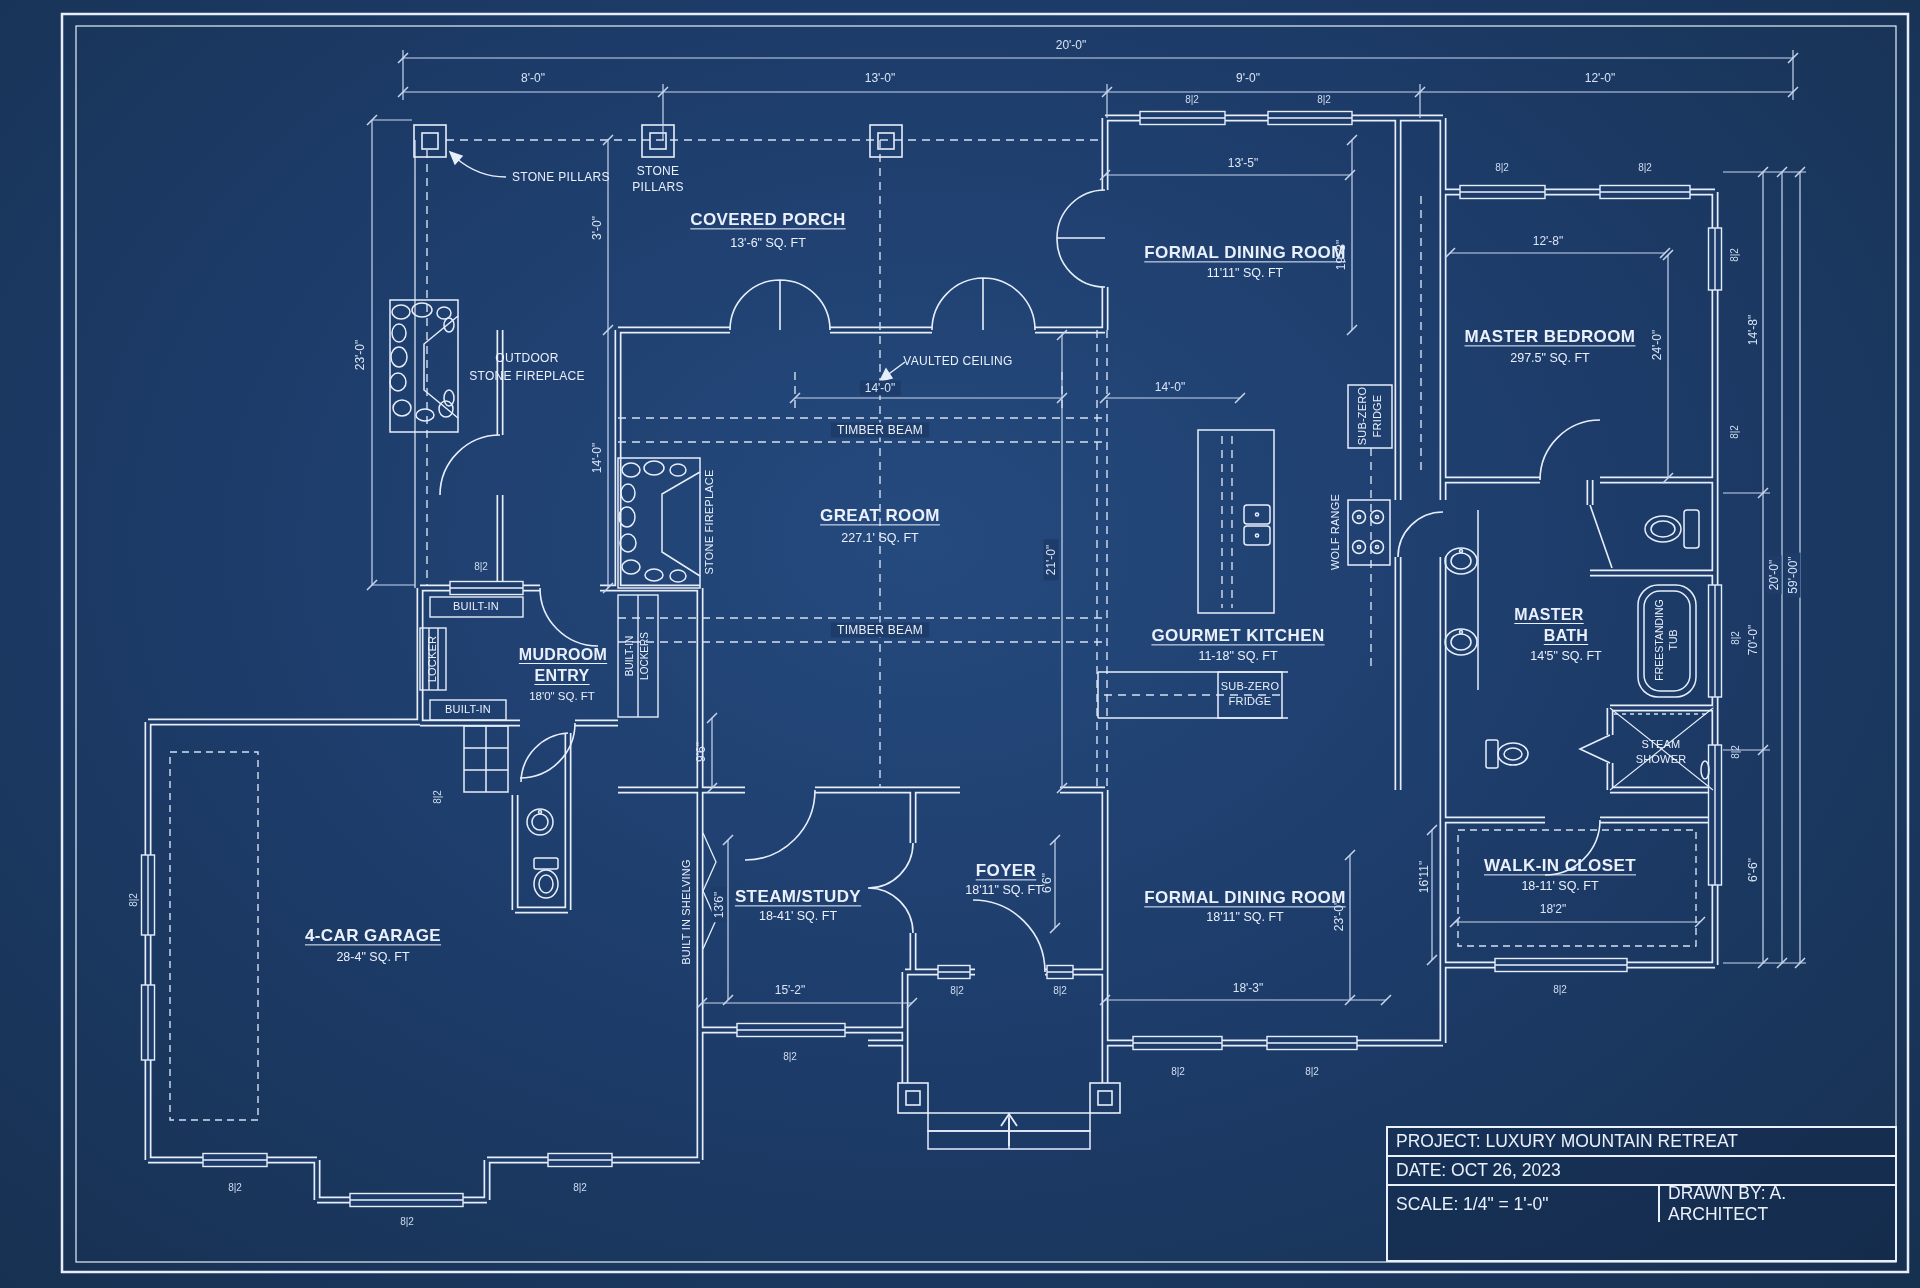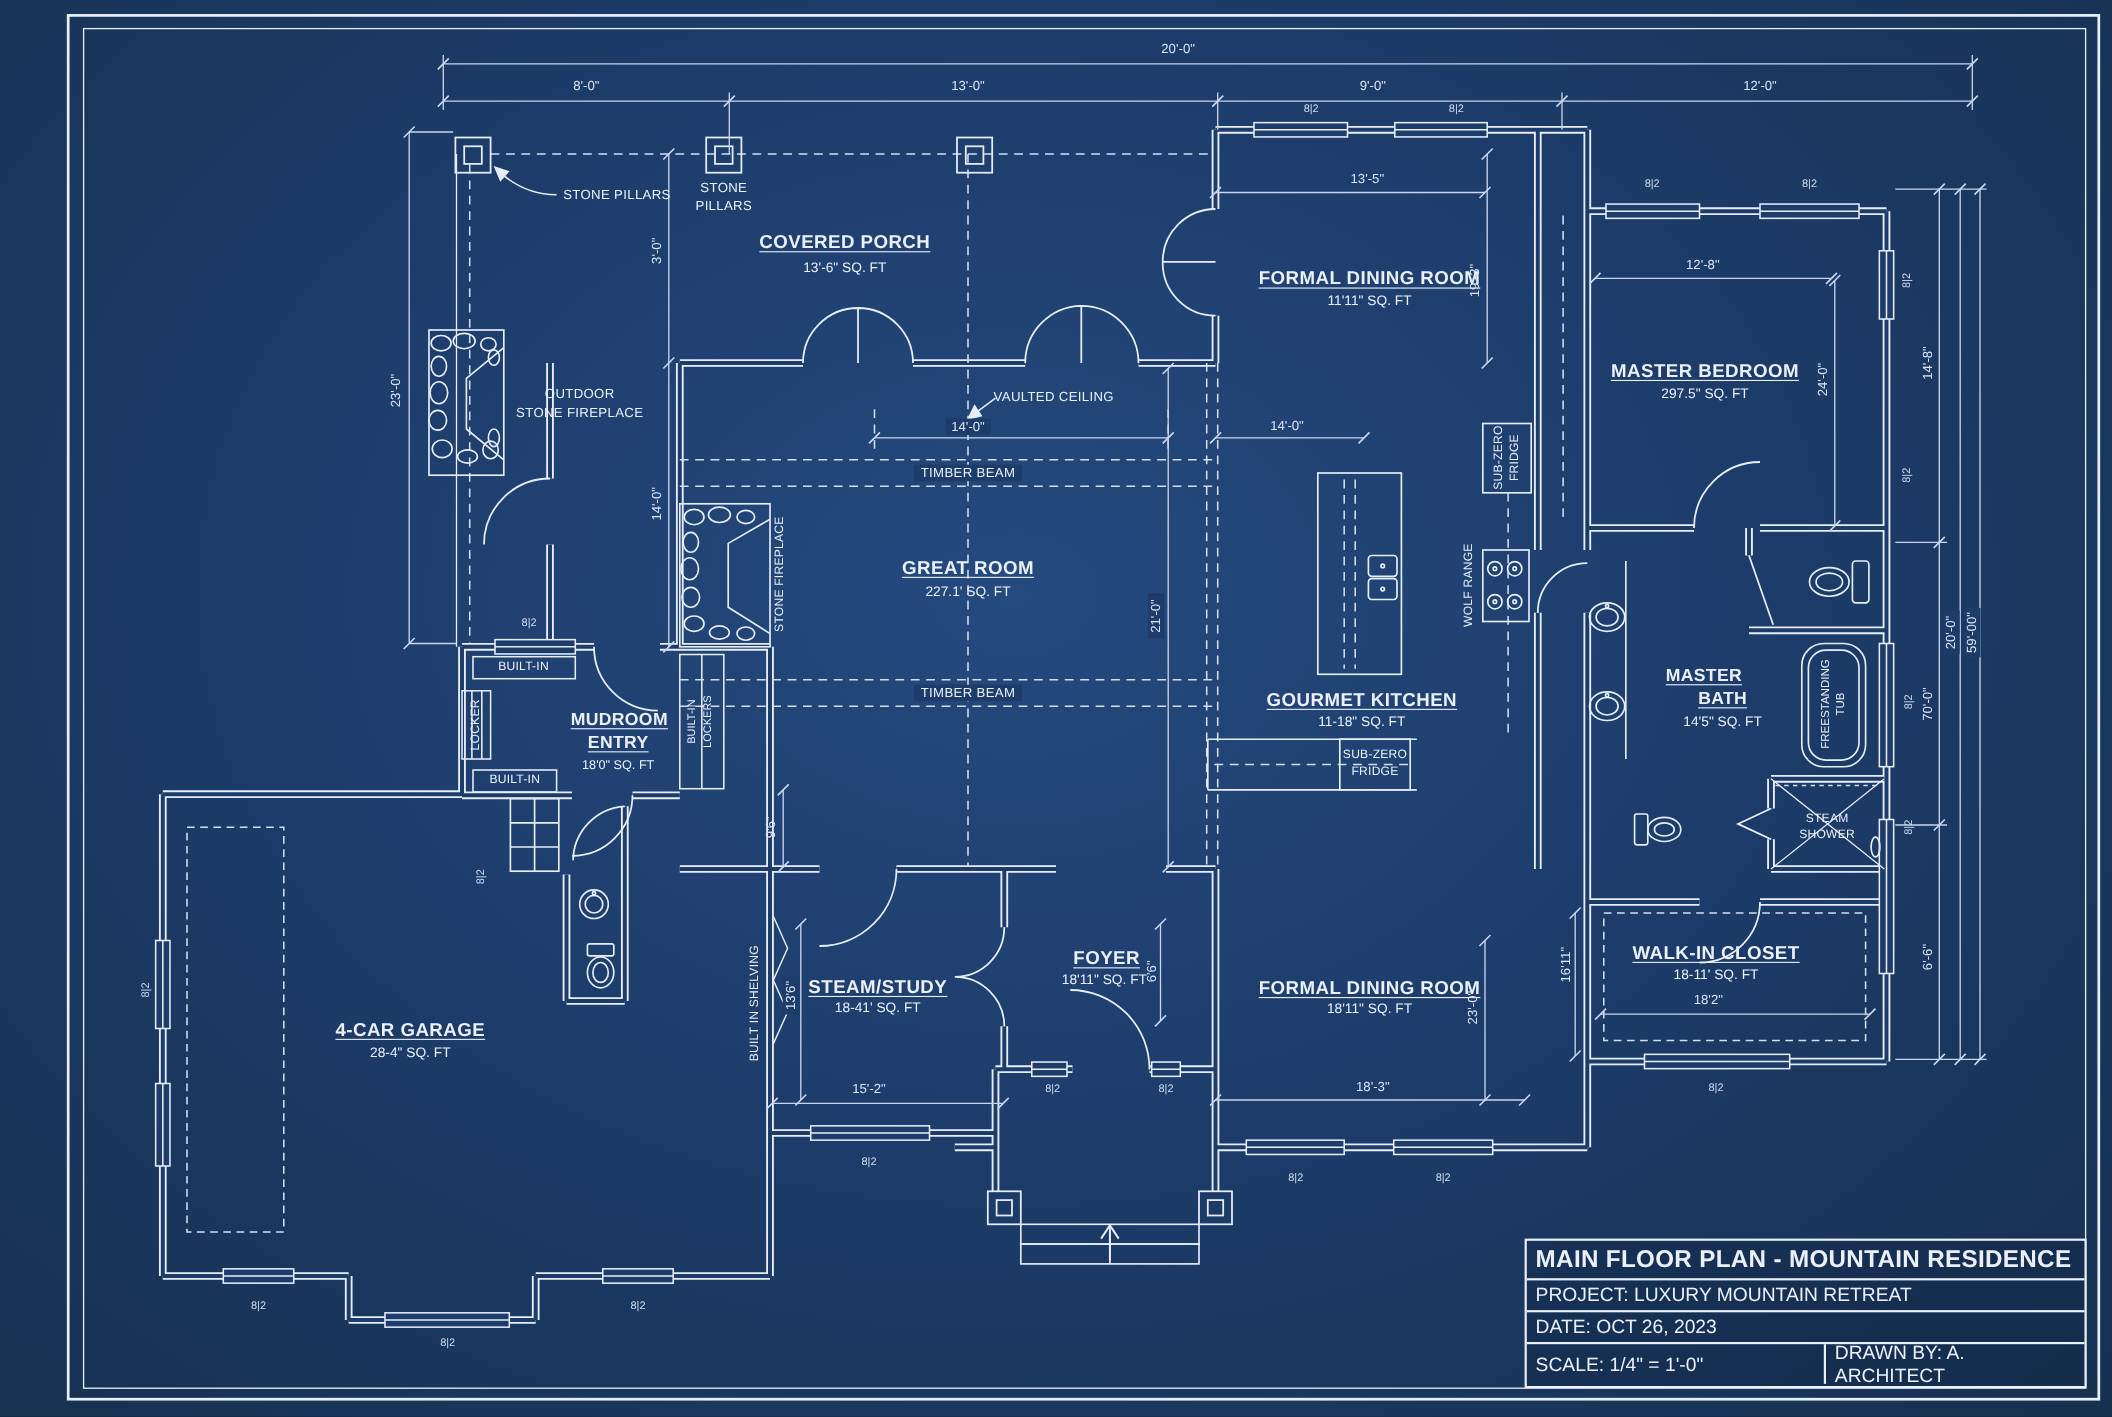--- a/index.html
+++ b/index.html
@@ -425,21 +425,20 @@
 <div class="lbl tag" style="left:1178px;top:1072px;">8|2</div>
 <div class="lbl tag" style="left:1312px;top:1072px;">8|2</div>
 <div class="lbl tag" style="left:1560px;top:990px;">8|2</div>
 <div class="lbl tag" style="left:235px;top:1188px;">8|2</div>
 <div class="lbl tag" style="left:407px;top:1222px;">8|2</div>
 <div class="lbl tag" style="left:580px;top:1188px;">8|2</div>
 <div class="lbl tag rot" style="left:134px;top:900px;">8|2</div>
 <div class="lbl tag rot" style="left:438px;top:797px;">8|2</div>
 
 <div class="tblock">
-  <div class="tbrow tbtitle">MAIN FLOOR PLAN - MOUNTAIN RESIDENCE</div>
   <div class="tbrow tbmid">PROJECT: LUXURY MOUNTAIN RETREAT</div>
   <div class="tbrow tbmid">DATE: OCT 26, 2023</div>
   <div class="tbrow tblast">
     <div class="tbcell c1">SCALE: 1/4" = 1'-0"</div>
     <div class="tbcell c2">DRAWN BY: A. ARCHITECT</div>
   </div>
 </div>
 
 </div>
 

